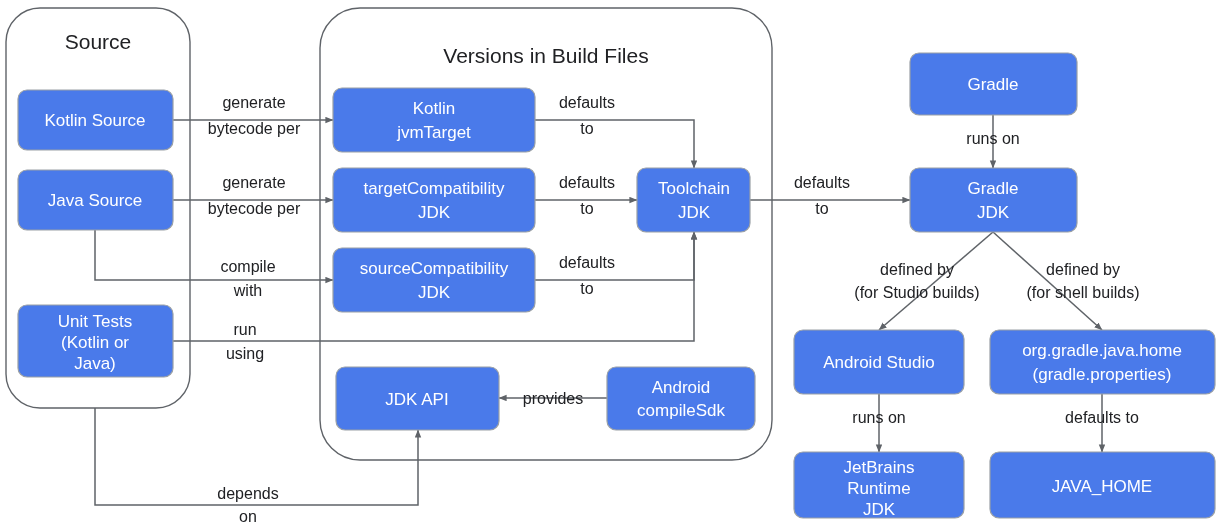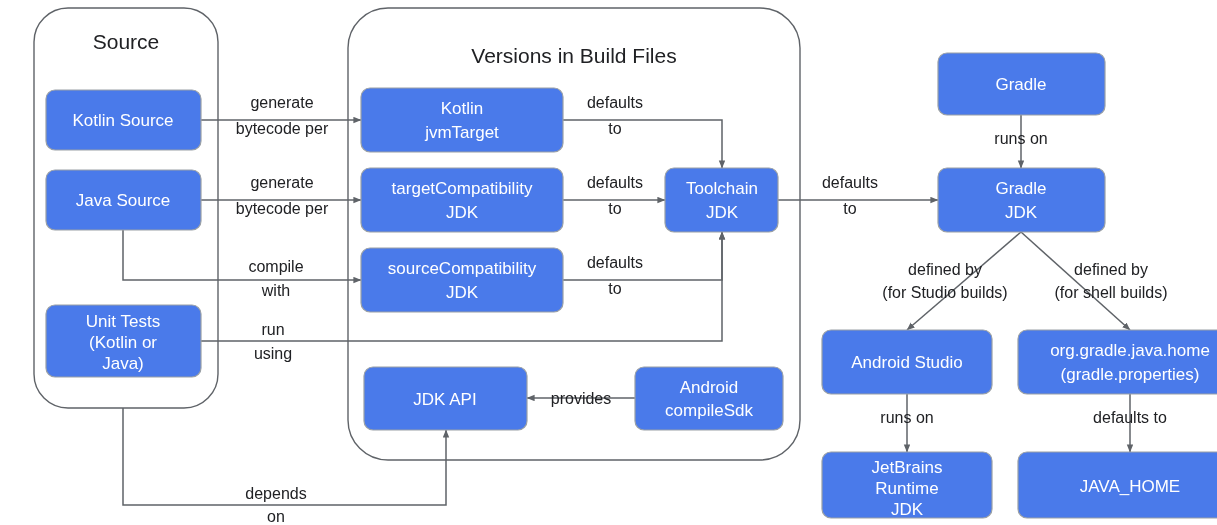--- a/index.html
+++ b/index.html
@@ -10,21 +10,20 @@
   body {
     width: 1217px;
     height: 525px;
     font-family: "Liberation Sans", sans-serif;
     overflow: hidden;
   }
   #diagram-root {
     position: relative;
     width: 1015px;
     height: 525px;
-    margin-left: 28px;
   }
   svg.diagram {
     display: block;
     width: 1217px;
     height: 525px;
   }
   .group-shell {
     fill: #ffffff;
     stroke: #5f6368;
     stroke-width: 1.4;

